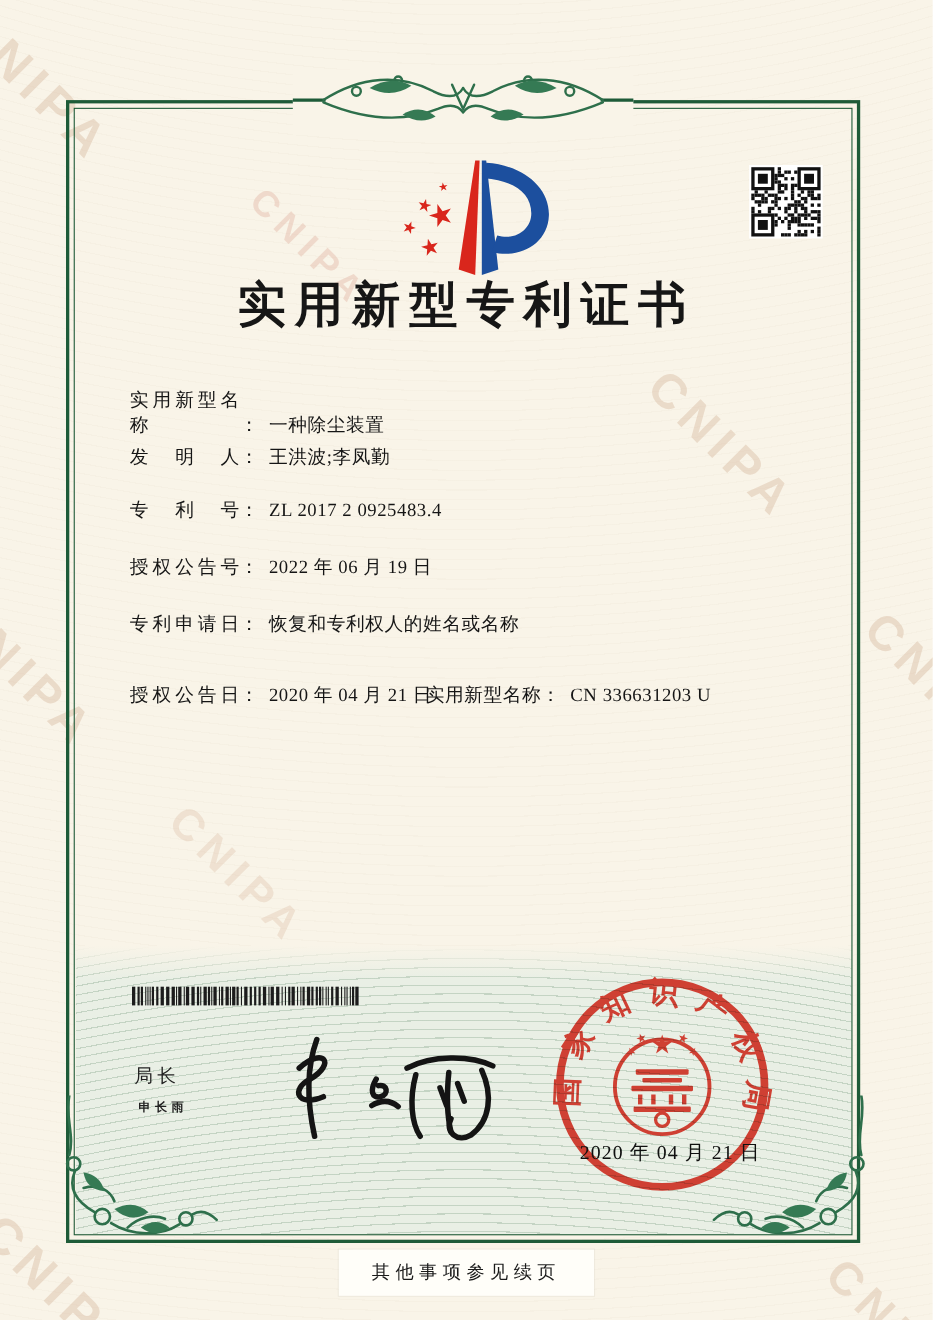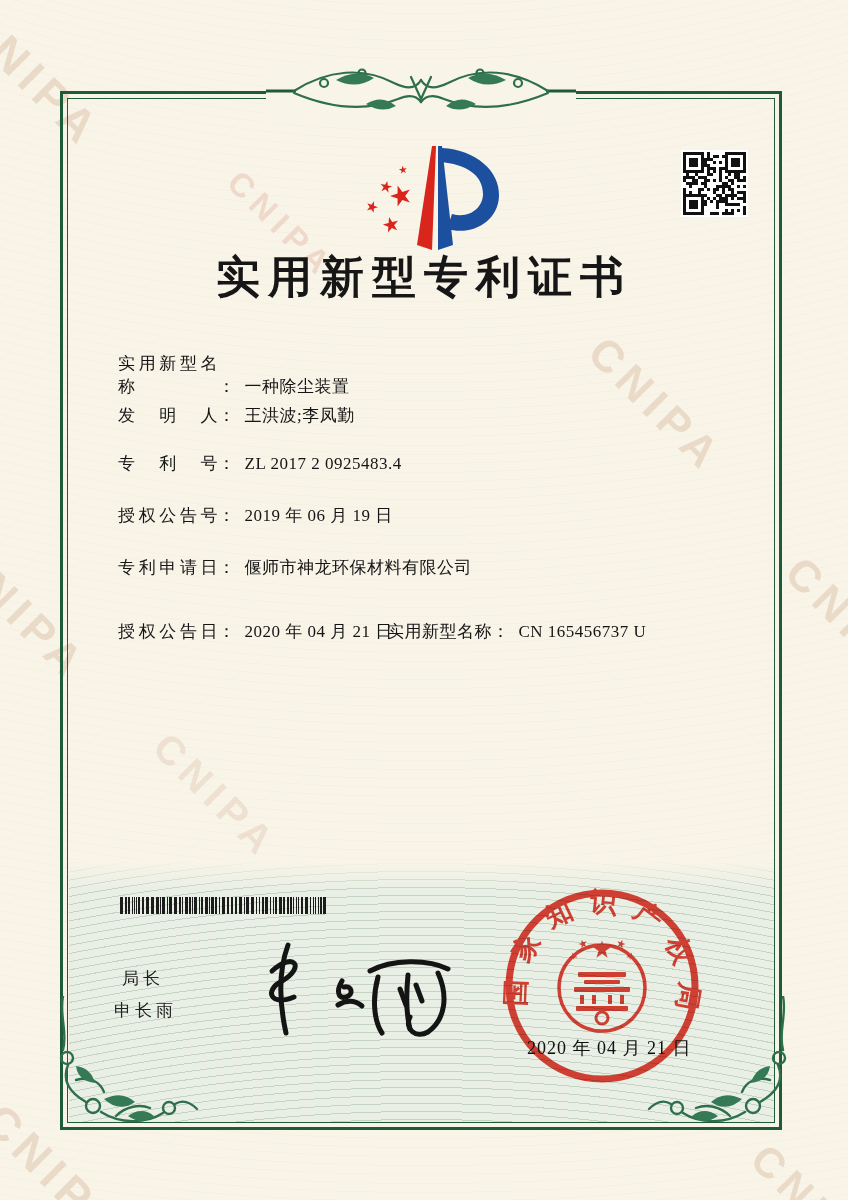--- a/index.html
+++ b/index.html
@@ -32,22 +32,22 @@
   .grant-no{position:absolute;left:269px;top:0;}
   
   .body-text{position:absolute;left:118px;top:697px;width:617px;font-size:16.5px;line-height:1.74;
              color:#1a1a1a;text-align:justify;}
   .body-text p{margin:0;text-indent:2em;}
   
   #barcode{position:absolute;left:120px;top:897px;width:218px;height:17px;display:flex;align-items:stretch;}
   .bar{background:#1c1c1c;}
   .signer-title{position:absolute;left:122px;top:967px;font-size:17px;color:#222;
                 font-family:"Liberation Sans","DejaVu Sans",sans-serif;letter-spacing:4px;}
-  .signer-name{position:absolute;left:114px;top:999px;font-size:17px;color:#222;
-               font-family:"Liberation Sans","DejaVu Sans",sans-serif;letter-spacing:4px;}
+  .signer-name{position:absolute;left:126px;top:999px;font-size:11px;color:#222;
+               font-family:"Liberation Sans","DejaVu Sans",sans-serif;letter-spacing:4px;font-weight:bold;}
   .signature{position:absolute;left:250px;top:933px;}
   .seal{position:absolute;left:500px;top:884px;mix-blend-mode:multiply;opacity:.95;}
   .seal-date{position:absolute;left:527px;top:1036px;font-size:18px;color:#101010;letter-spacing:1px;z-index:6;}
   .page-footer{position:absolute;left:60px;top:1096px;width:722px;text-align:center;font-size:15px;
                letter-spacing:4px;color:#222;}
   .note-box{position:absolute;left:50%;top:1136px;transform:translateX(-50%);background:#fffef9;
             padding:10px 30px;box-shadow:0 0 0 1px rgba(0,0,0,.04);}
   .note-text{font-size:16.5px;letter-spacing:5px;color:#1a1a1a;}
   .qr{position:absolute;left:681px;top:150px;}
   .logo{position:absolute;left:348px;top:140px;}
@@ -303,29 +303,29 @@
   <div class="row" style="top:352px">
     <span class="flabel">实用新型名称</span><span class="fcolon">：</span><span class="fvalue">一种除尘装置</span>
   </div>
   <div class="row" style="top:404px">
     <span class="flabel">发明人</span><span class="fcolon">：</span><span class="fvalue">王洪波;李凤勤</span>
   </div>
   <div class="row" style="top:452px">
     <span class="flabel">专利号</span><span class="fcolon">：</span><span class="fvalue">ZL 2017 2 0925483.4</span>
   </div>
   <div class="row" style="top:504px">
-    <span class="flabel">授权公告号</span><span class="fcolon">：</span><span class="fvalue">2019 年 06 月 19 日</span>
+    <span class="flabel">授权公告号</span><span class="fcolon">：</span><span class="fvalue">2022 年 06 月 19 日</span>
   </div>
   <div class="row" style="top:556px">
-    <span class="flabel">专利申请日</span><span class="fcolon">：</span><span class="fvalue">偃师市神龙环保材料有限公司</span>
+    <span class="flabel">专利申请日</span><span class="fcolon">：</span><span class="fvalue">恢复和专利权人的姓名或名称</span>
   </div>
   <div class="row" style="top:620px">
     <span class="flabel">授权公告日</span><span class="fcolon">：</span><span class="fvalue">2020 年 04 月 21 日</span>
     <span class="grant-no">
-      <span>实用新型名称</span><span>：</span><span class="fvalue">CN 165456737 U</span>
+      <span>实用新型名称</span><span>：</span><span class="fvalue">CN 336631203 U</span>
     </span>
   </div>
 
 
   <div id="barcode">
       <div class="bar" style="width: 3px; margin-right: 2px;"></div>
       <div class="bar" style="width: 2px; margin-right: 1px;"></div>
       <div class="bar" style="width: 2px; margin-right: 2px;"></div>
       <div class="bar" style="width: 1px; margin-right: 1px;"></div>
       <div class="bar" style="width: 1px; margin-right: 1px;"></div>
@@ -424,14 +424,17 @@
       <rect x="80" y="111" width="4" height="9"></rect>
       <rect x="92" y="111" width="4" height="9"></rect>
       <rect x="108" y="111" width="4" height="9"></rect>
       <rect x="120" y="111" width="4" height="9"></rect>
       <rect x="76" y="122" width="52" height="5" rx="1"></rect>
       <circle cx="102" cy="134" r="6" fill="none" stroke="#e23a2e" stroke-width="3"></circle>
     </g>
   </svg>
   <div class="seal-date">2020 年 04 月 21 日</div>
 
+  <div class="note-box">
+    <span class="note-text">其他事项参见续页</span>
+  </div>
 
 </div>
 
 </body></html>

